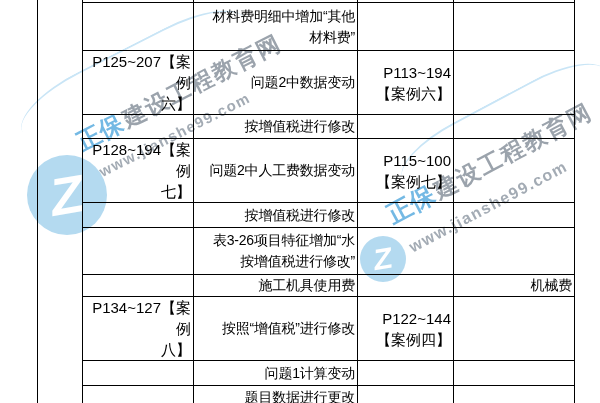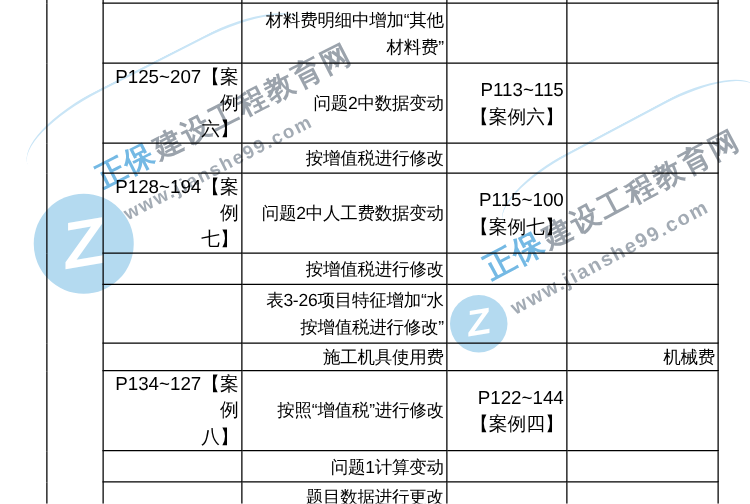--- a/index.html
+++ b/index.html
@@ -105,21 +105,21 @@
           <td></td>
           <td>材料费明细中增加“其他
 材料费”</td>
           <td></td>
           <td></td>
         </tr>
         <tr style="height: 47px;">
           <td>P125~207【案例
 六】</td>
           <td>问题2中数据变动</td>
-          <td>P113~115
+          <td>P113~194
 【案例六】</td>
           <td></td>
         </tr>
         <tr style="height: 24px;">
           <td></td>
           <td>按增值税进行修改</td>
           <td></td>
           <td></td>
         </tr>
         <tr style="height: 42px;">

